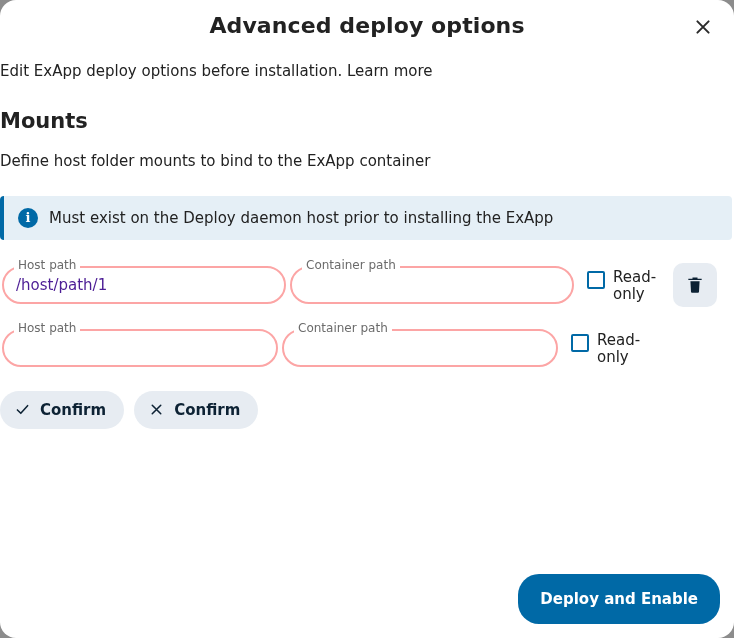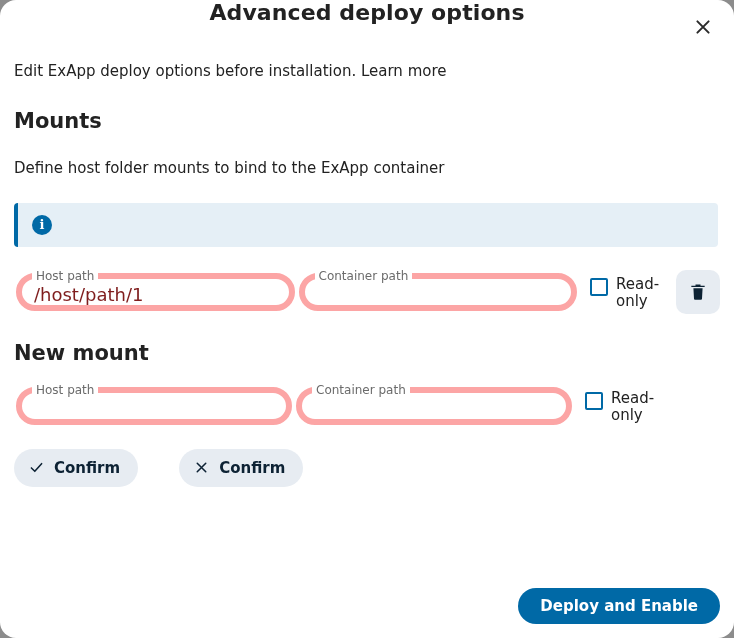--- a/index.html
+++ b/index.html
@@ -27,21 +27,21 @@
 
   
   .dialog-header {
     position: relative;
     height: 52px;
   }
   .dialog-title {
     position: absolute;
     left: 0;
     right: 0;
-    top: 0;
+    top: 13px;
     text-align: center;
     font-size: 22px;
     font-weight: bold;
     color: #222222;
     letter-spacing: 0.1px;
   }
   .close-button {
     position: absolute;
     right: 14px;
     top: 10px;
@@ -53,21 +53,21 @@
     cursor: pointer;
     padding: 0;
     display: flex;
     align-items: center;
     justify-content: center;
   }
   .close-button svg { display: block; }
 
   
   .dialog-body {
-    padding: 0 14px;
+    padding: 0 0;
   }
   .intro-text {
     font-size: 15px;
     color: #222222;
     margin: 10px 0 0 0;
     line-height: 1.3;
   }
   .learn-more {
     color: #222222;
     text-decoration: none;
@@ -76,21 +76,21 @@
   .section-heading {
     font-size: 21px;
     font-weight: bold;
     color: #222222;
     margin: 28px 0 0 0;
     line-height: 1.1;
   }
   .section-desc {
     font-size: 15px;
     color: #222222;
-    margin: 26px 0 0 0;
+    margin: 19px 0 0 0;
   }
 
   
   .info-banner {
     margin-top: 26px;
     margin-right: 2px;
     background: #e5eff6;
     border-left: 4px solid #0069a6;
     border-radius: 4px;
     height: 44px;
@@ -125,44 +125,44 @@
     align-items: flex-start;
     margin-top: 24px;
   }
   .mount-row.row-existing { margin-top: 26px; }
   .mount-row.row-new { margin-top: 22px; }
 
   .field {
     position: relative;
     box-sizing: border-box;
     height: 38px;
-    border: 6px solid #fca5a5;
+    border: 2px solid #fca5a5;
     border-radius: 19px;
     padding: 0 12px;
     display: flex;
-    align-items: flex-end;
+    align-items: center;
   }
   .field legend {
     position: absolute;
     top: -9px;
     left: 10px;
     background: #ffffff;
     padding: 0 4px;
     font-size: 12px;
     color: #6b6b6b;
     line-height: 1;
   }
   .field input {
     width: 100%;
     border: none;
     outline: none;
     background: transparent;
     font-family: "DejaVu Sans", "Liberation Sans", sans-serif;
-    font-size: 18px;
-    color: #7f1d1d;
+    font-size: 15px;
+    color: #4c1d95;
     padding: 0;
   }
   .field.host-1  { width: 284px; }
   .field.cont-1  { width: 284px; margin-left: 2px; }
   .field.host-2  { width: 276px; }
   .field.cont-2  { width: 276px; margin-left: 2px; }
 
   .readonly-group {
     display: flex;
     align-items: flex-start;
@@ -202,21 +202,20 @@
     cursor: pointer;
     padding: 0;
     flex: 0 0 auto;
   }
   .delete-button svg { display: block; }
 
   
   .action-row {
     display: flex;
     margin-top: 24px;
-    gap: 31px;
   }
   .pill-button {
     height: 38px;
     border: none;
     border-radius: 19px;
     background: #e7ecf2;
     color: #0d2234;
     font-family: "DejaVu Sans", "Liberation Sans", sans-serif;
     font-size: 15px;
     font-weight: bold;
@@ -227,21 +226,21 @@
   }
   .pill-button + .pill-button { margin-left: 10px; }
   .pill-button svg { display: block; margin-right: 9px; }
 
   .footer-row {
     position: absolute;
     right: 14px;
     bottom: 14px;
   }
   .primary-button {
-    height: 36px;
+    height: 50px;
     border: none;
     border-radius: 21px;
     background: #0069a6;
     color: #ffffff;
     font-family: "DejaVu Sans", "Liberation Sans", sans-serif;
     font-size: 15px;
     font-weight: bold;
     padding: 0 22px;
     cursor: pointer;
   }
@@ -268,20 +267,21 @@
       <span>Edit ExApp deploy options before installation.</span>
       <a class="learn-more">Learn more</a>
     </p>
 
     <h2 class="section-heading">Mounts</h2>
 
     <p class="section-desc">Define host folder mounts to bind to the ExApp container</p>
 
     <div class="info-banner">
       <span class="info-icon">i</span>
+      <span class="info-text">Must exist on the Deploy daemon host prior to installing the ExApp</span>
     </div>
 
     <div class="mount-row row-existing">
       <fieldset class="field host-1">
         <legend>Host path</legend>
         <input type="text" value="/host/path/1" style="">
       </fieldset>
       <fieldset class="field cont-1">
         <legend>Container path</legend>
       </fieldset>
@@ -292,21 +292,20 @@
       <button class="delete-button">
         <span>
           <svg width="20" height="20" viewBox="0 0 24 24">
             <path d="M9 3h6v1.5h5V6H4V4.5h5V3z" fill="#0d2234"></path>
             <path d="M6.5 7.5h11L16.8 20.2a1.2 1.2 0 0 1-1.2 1.1H8.4a1.2 1.2 0 0 1-1.2-1.1L6.5 7.5z" fill="#0d2234"></path>
           </svg>
         </span>
       </button>
     </div>
 
-    <h2 class="section-heading">New mount</h2>
 
     <div class="mount-row row-new">
       <fieldset class="field host-2">
         <legend>Host path</legend>
       </fieldset>
       <fieldset class="field cont-2">
         <legend>Container path</legend>
       </fieldset>
       <div class="readonly-group">
         <span class="checkbox"></span>

